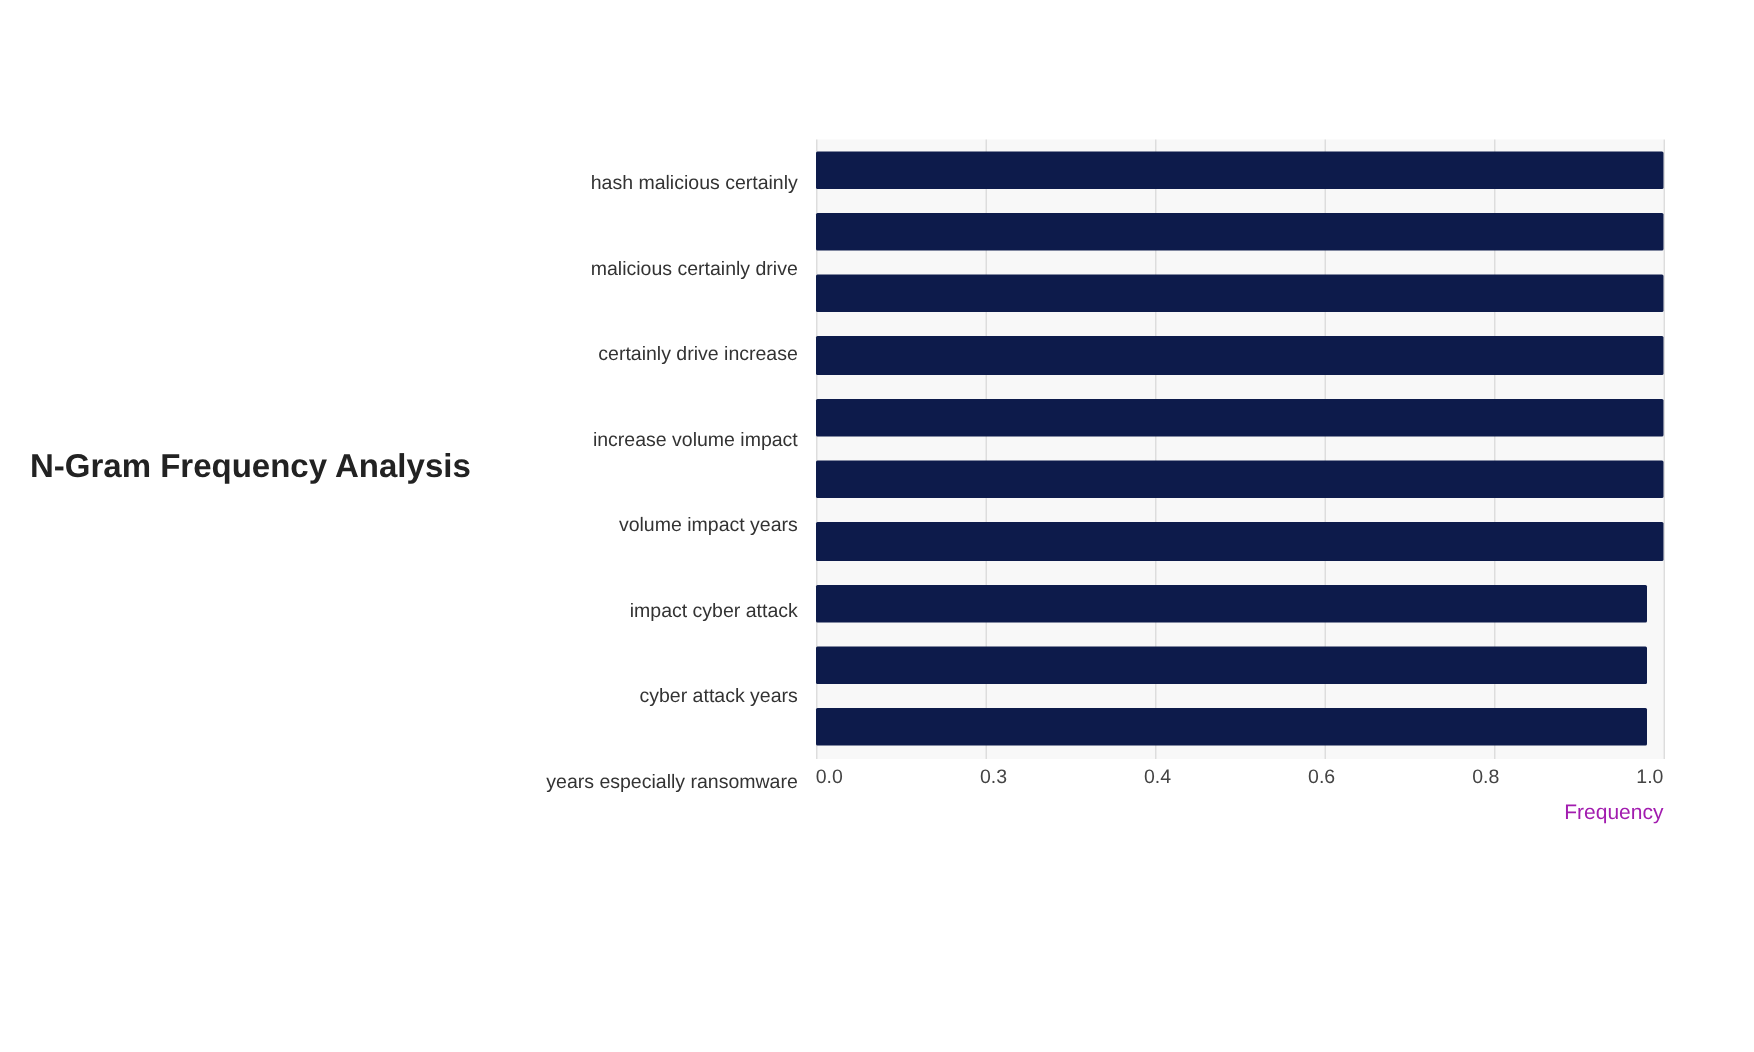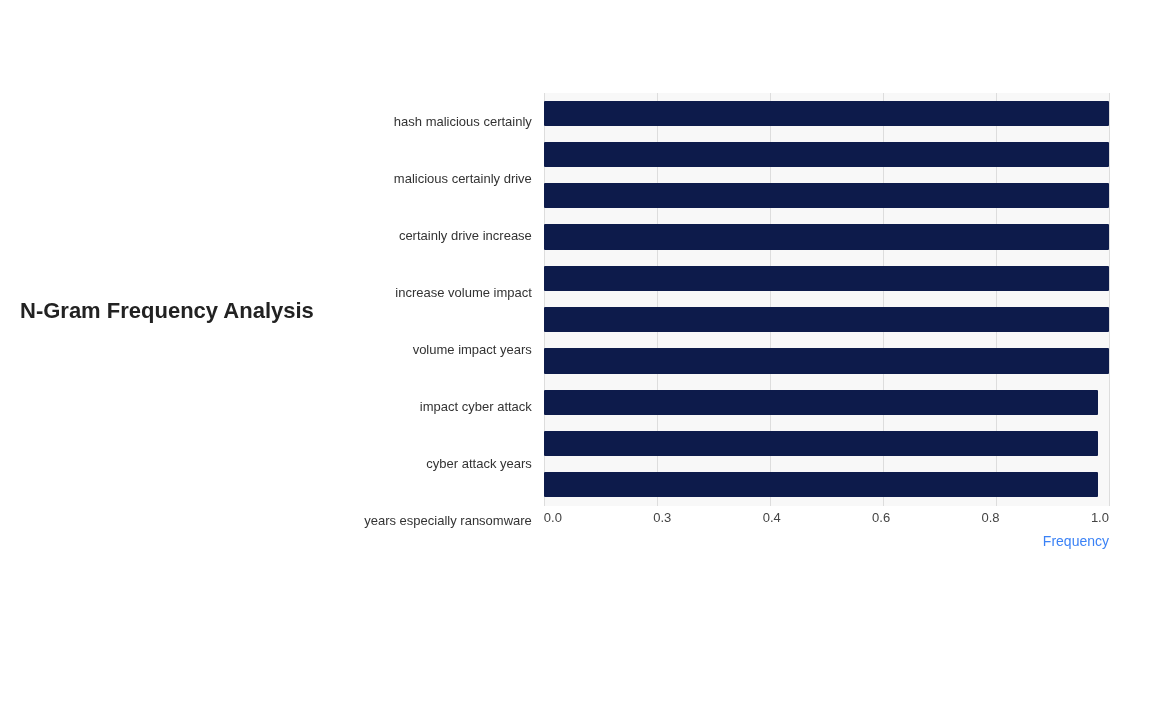--- a/index.html
+++ b/index.html
@@ -131,21 +131,21 @@
       padding-top: 4px;
     }
 
     .x-label {
       font-size: 13px;
       color: #444444;
     }
 
     .x-title {
       font-size: 14px;
-      color: #3b82f6;
+      color: #a21caf;
       margin-top: 8px;
     }
   </style>
 </head>
 <body>
 
 <div class="chart-container">
   <div class="chart-title">N-Gram Frequency Analysis</div>
 
   <div class="chart-area">

